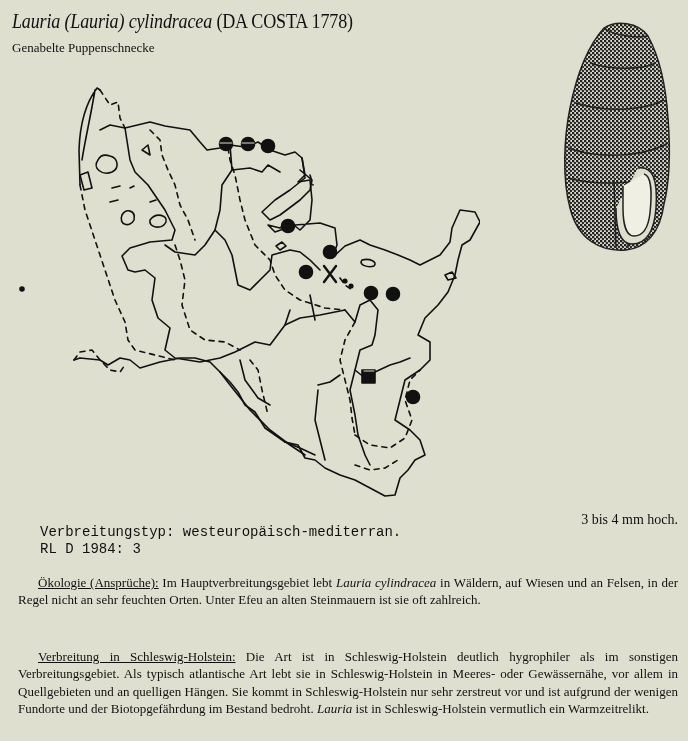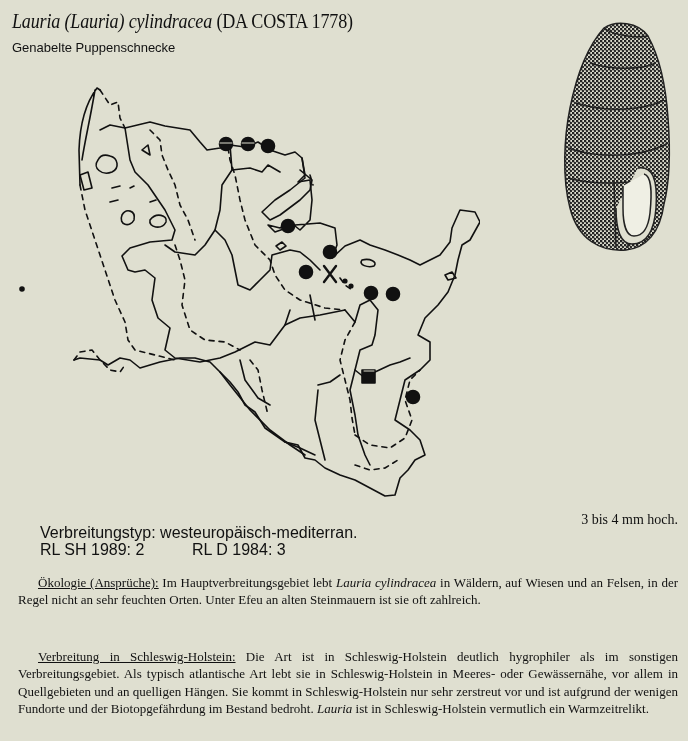--- a/index.html
+++ b/index.html
@@ -10,32 +10,32 @@
   }
   .title {
     position:absolute; left:12px; top:9px;
     font-family:"Liberation Serif", serif; font-size:21px; line-height:24px;
     letter-spacing:-0.2px; transform:scaleX(0.86); transform-origin:left top;
     white-space:nowrap; font-weight:normal;
   }
   .title i { font-style:italic; }
   .subtitle {
     position:absolute; left:12px; top:40px;
-    font-family:Liberation Sans, sans-serif; font-size:13px;
+    font-family:Liberation Serif, serif; font-size:13px;
     white-space:nowrap;
   }
   .map { position:absolute; left:0; top:60px; width:480px; height:440px; }
   .shell { position:absolute; left:556px; top:8px; width:126px; height:246px; }
   .size {
     position:absolute; right:10px; top:512px; font-size:14px;
     font-family:"Liberation Serif", serif; white-space:nowrap;text-align:right;
   }
   .meta {
-    position:absolute; left:40px; top:524px; font-size:16px; line-height:17px;
-    font-family:Liberation Sans, sans-serif; white-space:nowrap;
+    position:absolute; left:40px; top:524px; font-size:14px; line-height:17px;
+    font-family:Liberation Mono, monospace; white-space:nowrap;
   }
   .rl-row { display:flex; }
   .rl-row span { display:inline-block; }
   .rl-1 { width:152px; } .rl-2 { width:164px; }
   .para {
     position:absolute; left:18px; width:660px;
     font-family:"Liberation Serif", serif; font-size:13px; line-height:17.3px;
     text-align:justify; text-align-last:left;
   }
   .para1 { top:574px; }
@@ -136,21 +136,20 @@
 </svg>
 
 <div class="size">3 bis 4 mm hoch.</div>
 
 <div class="meta">
   <div>
     <span>Verbreitungstyp:</span>
     <span>westeuropäisch-mediterran.</span>
   </div>
   <div class="rl-row">
-    <span class="rl-1"><span>RL SH 1989:</span> <span>2</span></span>
     <span><span>RL D 1984:</span> <span>3</span></span>
   </div>
 </div>
 
 <div class="para para1">
   <span class="head">Ökologie (Ansprüche):</span><span> Im Hauptverbreitungsgebiet lebt </span><i>Lauria cylindracea</i><span> in Wäldern, auf Wiesen und an Felsen, in der Regel nicht an sehr feuchten Orten. Unter Efeu an alten Steinmauern ist sie oft zahlreich.</span>
 </div>
 
 <div class="para para2">
   <span class="head">Verbreitung in Schleswig-Holstein:</span><span> Die Art ist in Schleswig-Holstein deutlich hygrophiler als im sonstigen Verbreitungsgebiet. Als typisch atlantische Art lebt sie in Schleswig-Holstein in Meeres- oder Gewässernähe, vor allem in Quellgebieten und an quelligen Hängen. Sie kommt in Schleswig-Holstein nur sehr zerstreut vor und ist aufgrund der wenigen Fundorte und der Biotopgefährdung im Bestand bedroht. </span><i>Lauria</i><span> ist in Schleswig-Holstein vermutlich ein Warmzeitrelikt.</span>

